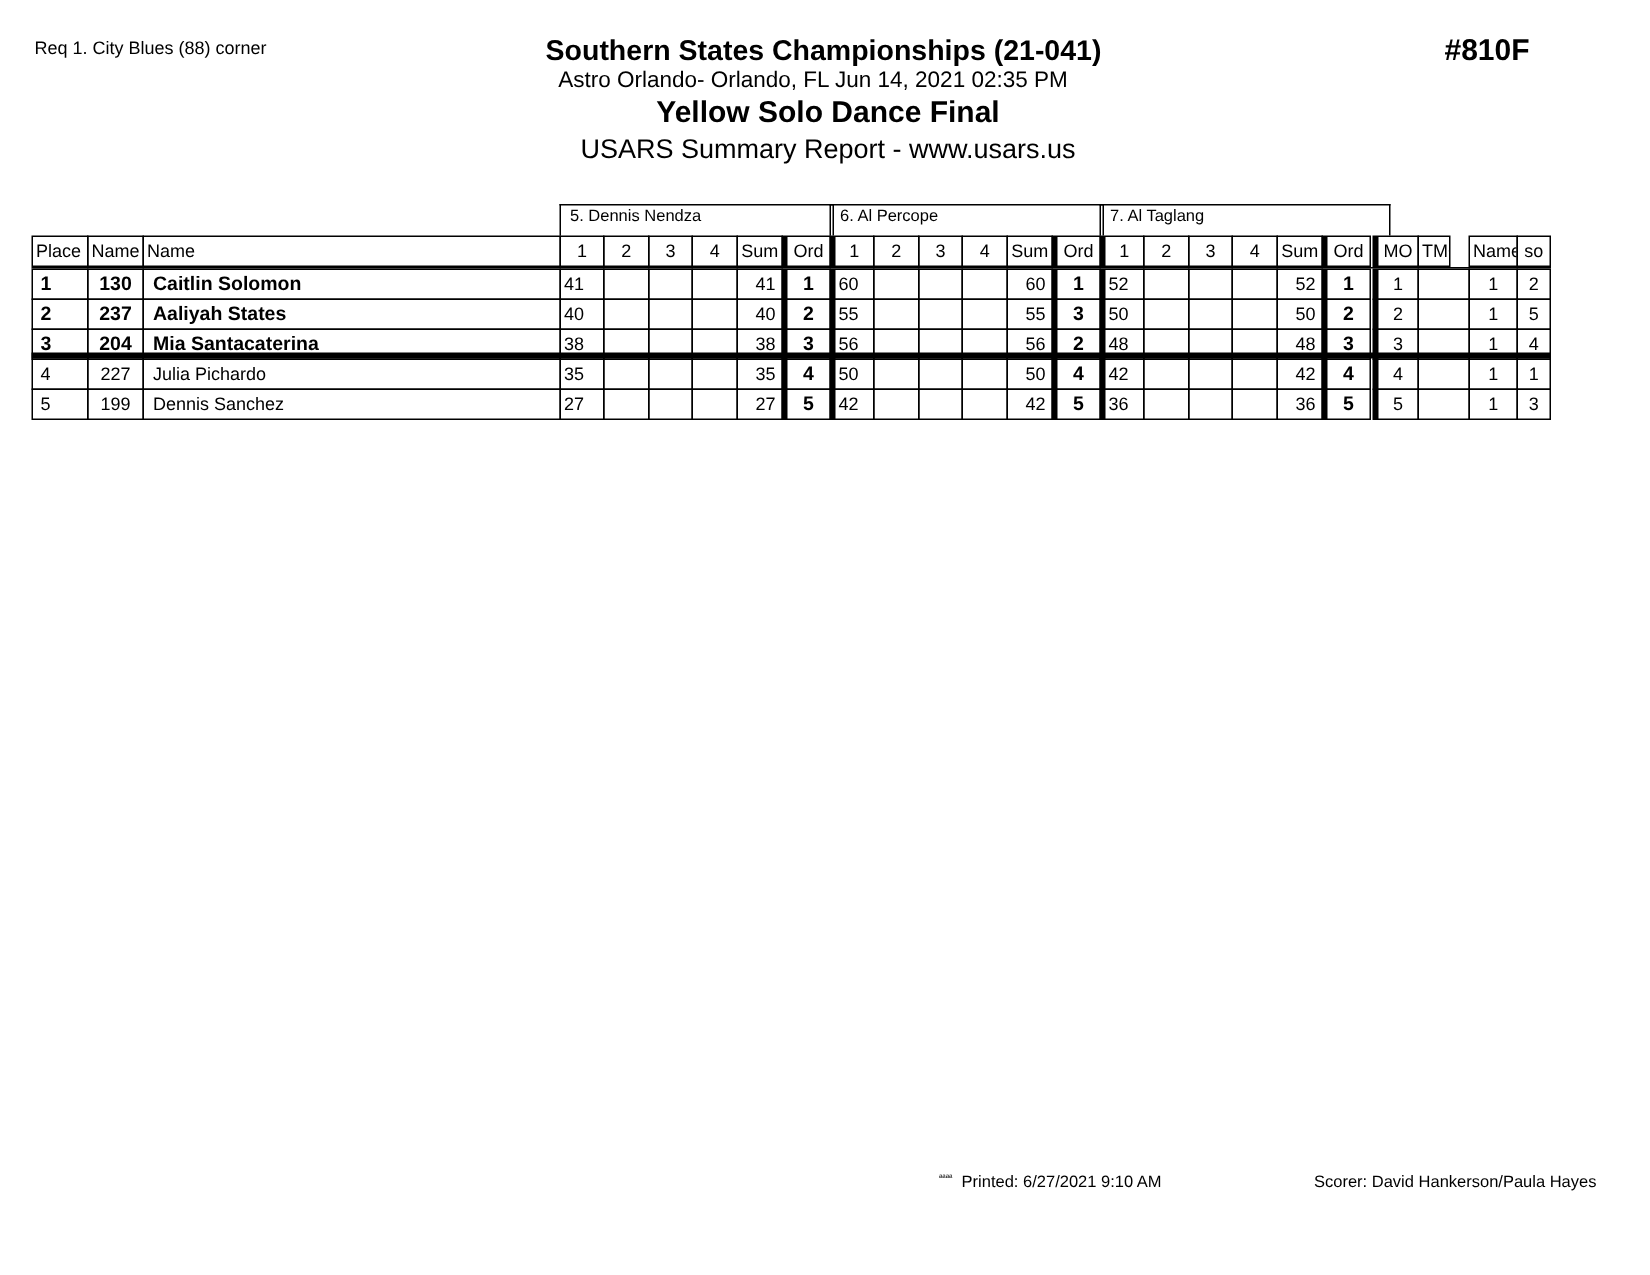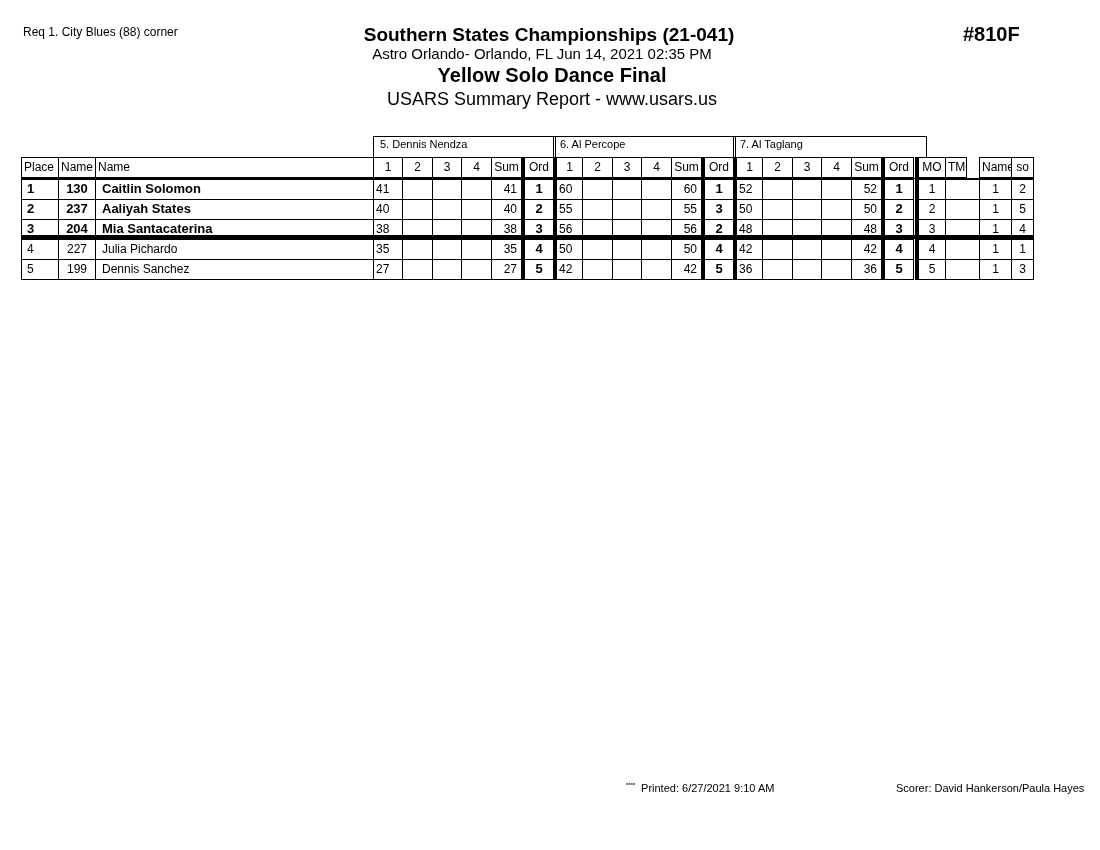--- a/index.html
+++ b/index.html
@@ -192,13 +192,13 @@
     <div class="cell c" style="left: 979px; top: 259px; width: 33px; height: 21px;">1</div>
     <div class="cell c" style="left: 1011px; top: 259px; width: 23px; height: 21px;">3</div>
     <div class="dbl"></div>
     <div class="sep"></div>
   </div>
 
 <div class="abs footer" style="left:626px;">
   <span class="tiny">ᵃᵃᵃᵃ</span>&nbsp;
   <span>Printed:  6/27/2021  9:10 AM</span>
 </div>
-<div class="abs footer" style="left:896px;">Scorer:   David Hankerson/Paula Hayes</div>
+<div class="abs footer" style="left:876px;">Scorer:   David Hankerson/Paula Hayes</div>
 
 </body></html>

